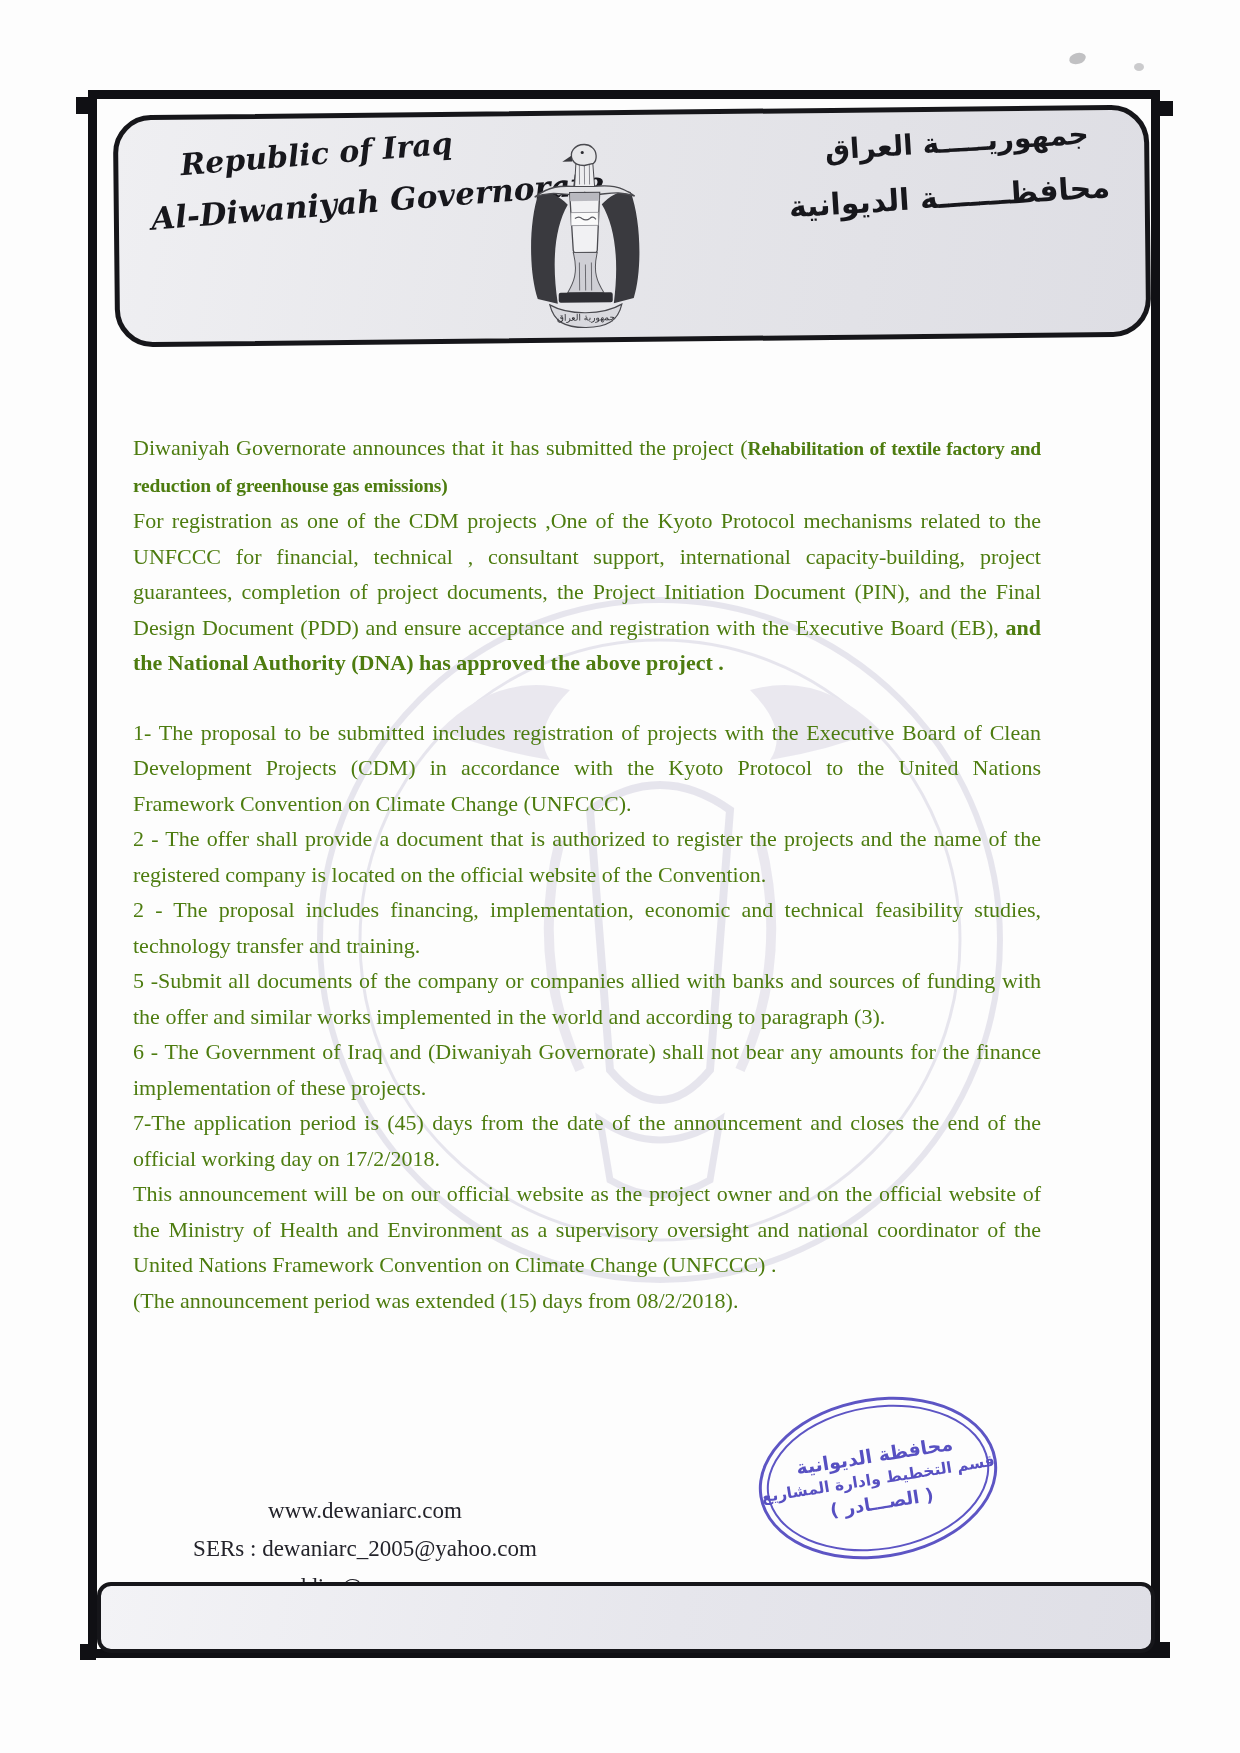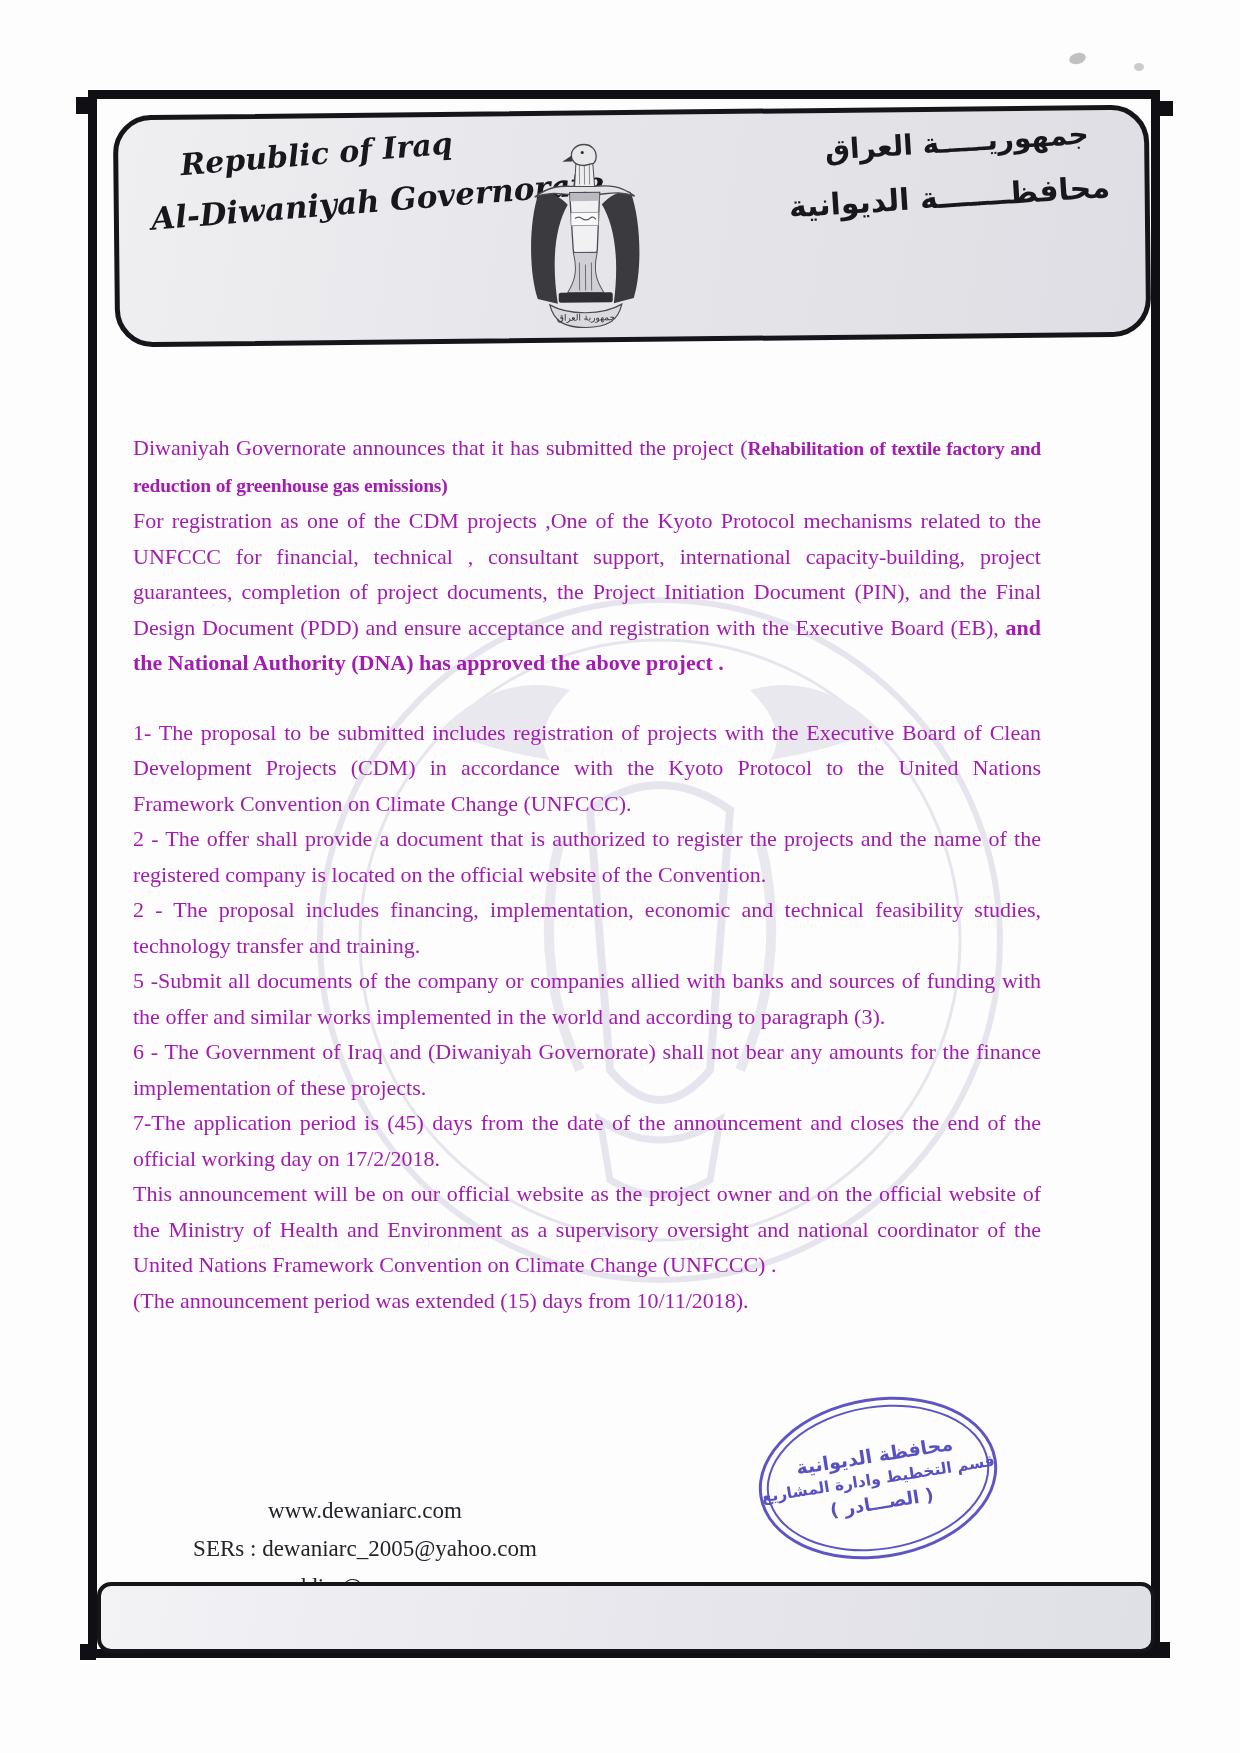--- a/index.html
+++ b/index.html
@@ -53,21 +53,21 @@
   .hdr-ar .l2{font-size:30px;margin:0;white-space:nowrap;}
   .emblem{position:absolute;left:404px;top:26px;width:124px;height:192px;}
 
   
   .watermark{position:absolute;left:260px;top:560px;width:800px;height:760px;opacity:.22;pointer-events:none;}
 
   
   .body-text{
     position:absolute;left:133px;top:430px;width:908px;
     font-size:22px;line-height:35.5px;text-align:justify;
-    color:#a21caf;
+    color:#4d7c0f;
   }
   .body-text p{margin:0;}
   .bsmall{font-weight:bold;font-size:19.5px;letter-spacing:-0.2px;}
   .bnorm{font-weight:bold;}
   .gap-before{margin-top:34px !important;}
 
   
   .contact{
     position:absolute;left:140px;top:1492px;width:450px;text-align:center;
     font-size:23px;line-height:38px;color:#23232a;
@@ -158,21 +158,21 @@
   <div class="body-text">
     <p><span>Diwaniyah Governorate announces that it has submitted the project (</span><span class="bsmall">Rehabilitation of textile factory and reduction of greenhouse gas emissions</span><span class="bsmall">)</span></p>
     <p><span>For registration as one of the CDM projects ,One of the Kyoto Protocol mechanisms related to the UNFCCC for financial, technical , consultant support, international capacity-building, project guarantees, completion of project documents, the Project Initiation Document (PIN), and the Final Design Document (PDD) and ensure acceptance and registration with the Executive Board (EB),</span><span class="bnorm"> and the National Authority (DNA) has approved the above project .</span></p>
     <p class="gap-before">1- The proposal to be submitted includes registration of projects with the Executive Board of Clean Development Projects (CDM) in accordance with the Kyoto Protocol to the United Nations Framework Convention on Climate Change (UNFCCC).</p>
     <p>2 - The offer shall provide a document that is authorized to register the projects and the name of the registered company is located on the official website of the Convention.</p>
     <p>2 - The proposal includes financing, implementation, economic and technical feasibility studies, technology transfer and training.</p>
     <p>5 -Submit all documents of the company or companies allied with banks and sources of funding with the offer and similar works implemented in the world and according to paragraph (3).</p>
     <p>6 - The Government of Iraq and (Diwaniyah Governorate) shall not bear any amounts for the finance implementation of these projects.</p>
     <p>7-The application period is (45) days from the date of the announcement and closes the end of the official working day on 17/2/2018.</p>
     <p>This announcement will be on our official website as the project owner and on the official website of the Ministry of Health and Environment as a supervisory oversight and national coordinator of the United Nations Framework Convention on Climate Change (UNFCCC) .</p>
-    <p>(The announcement period was extended (15) days from 10/11/2018).</p>
+    <p>(The announcement period was extended (15) days from 08/2/2018).</p>
   </div>
 
   <div class="contact">
     <p>www.dewaniarc.com</p>
     <p>SERs : dewaniarc_2005@yahoo.com</p>
     <p>gcddiw@name.com</p>
   </div>
 
   <div class="stamp">
     <div class="stamp-inner">

